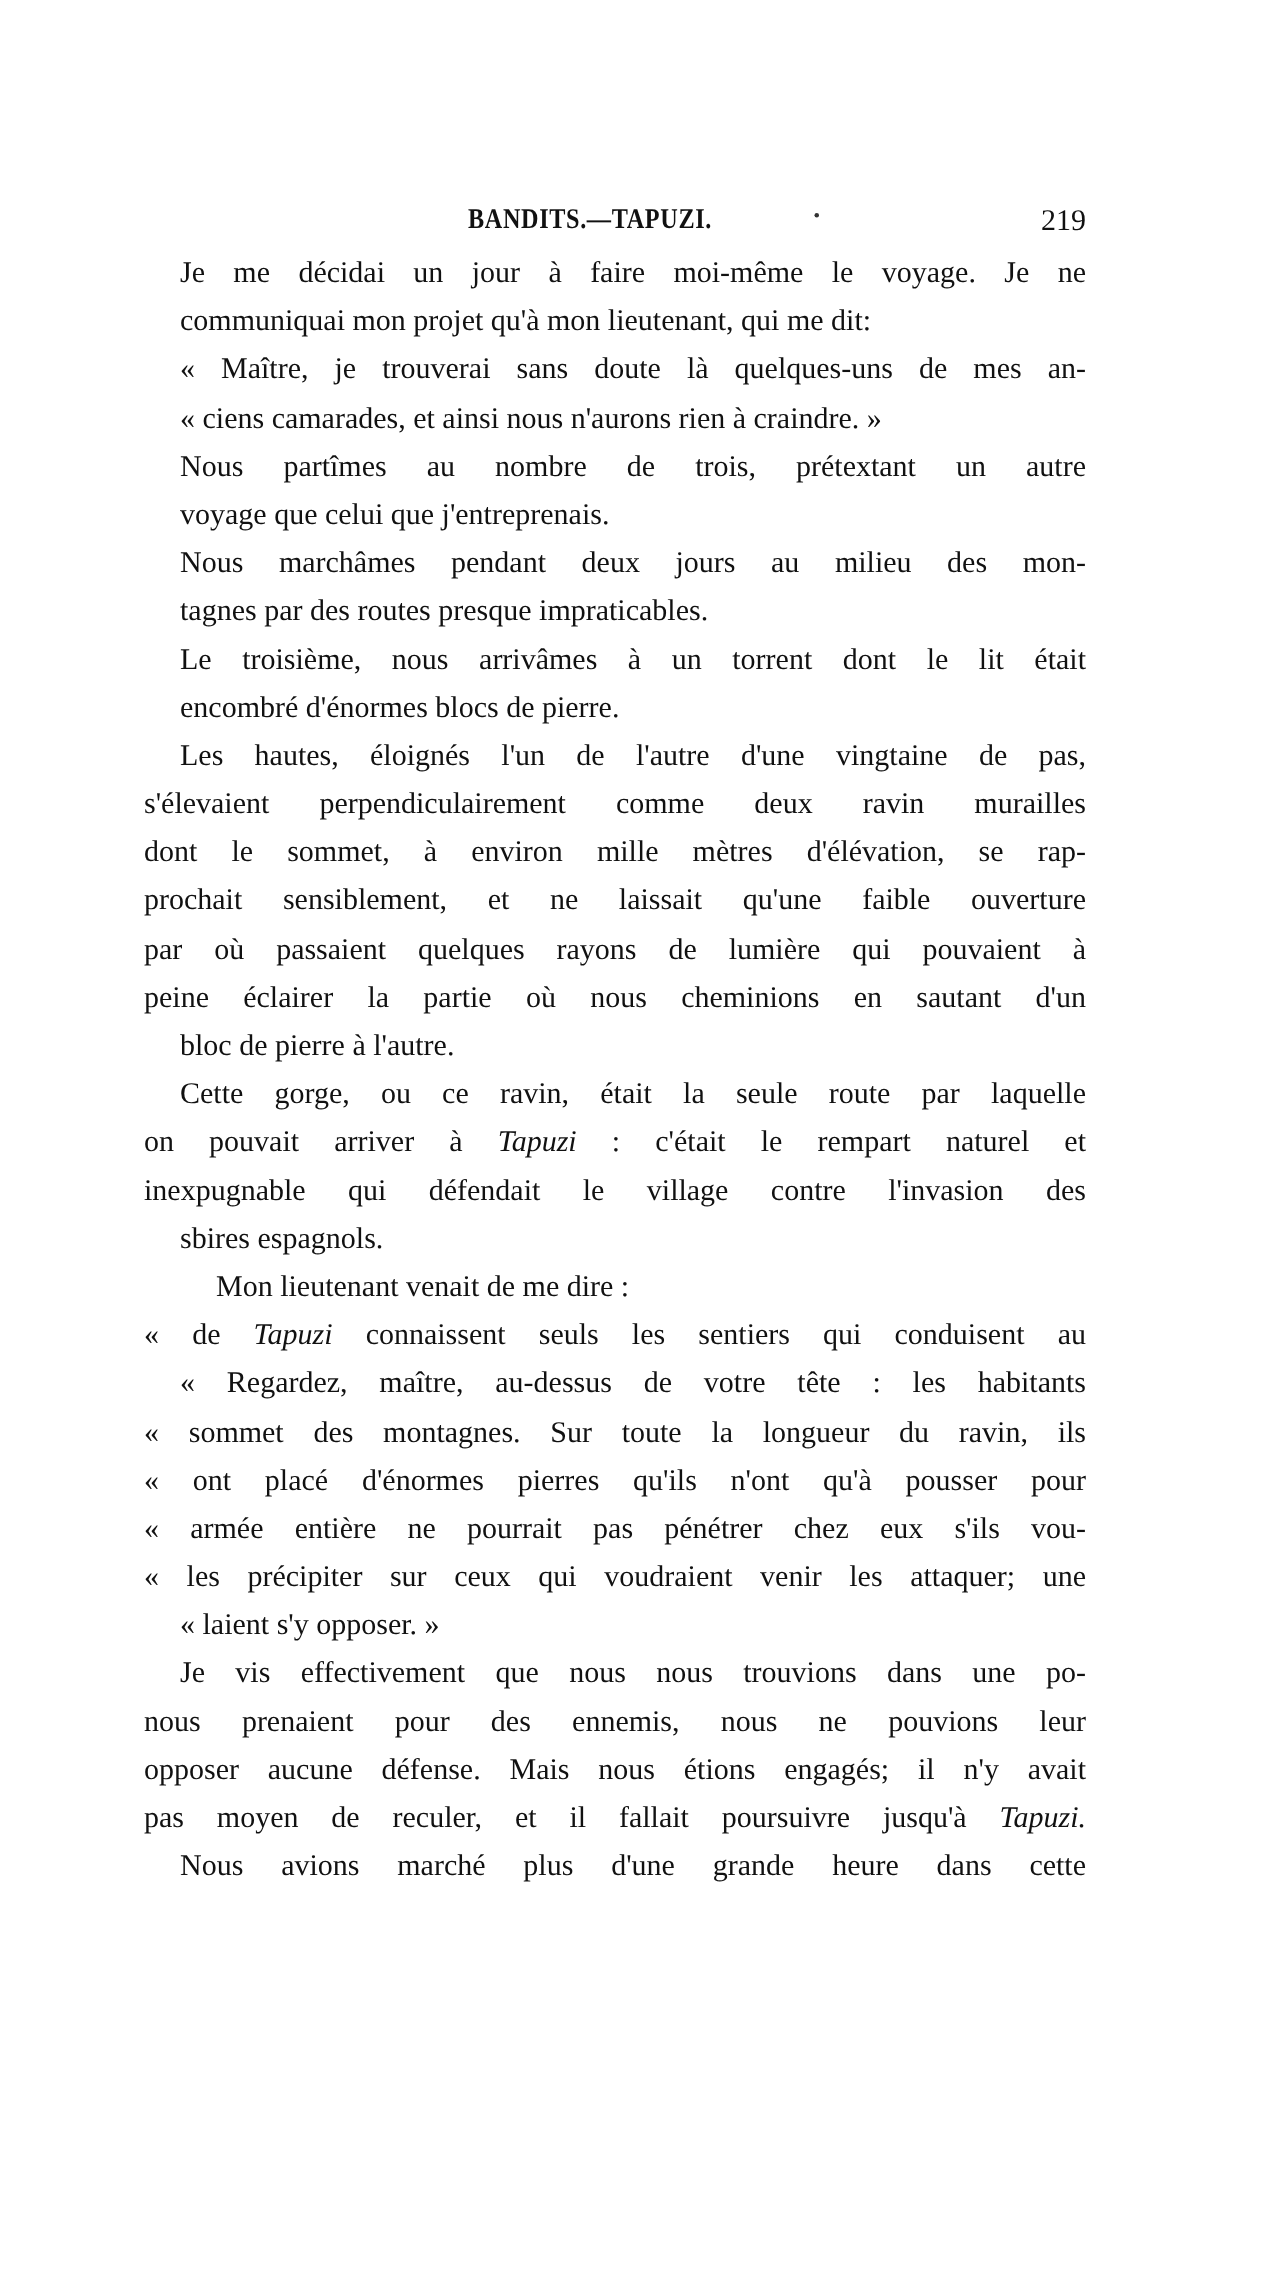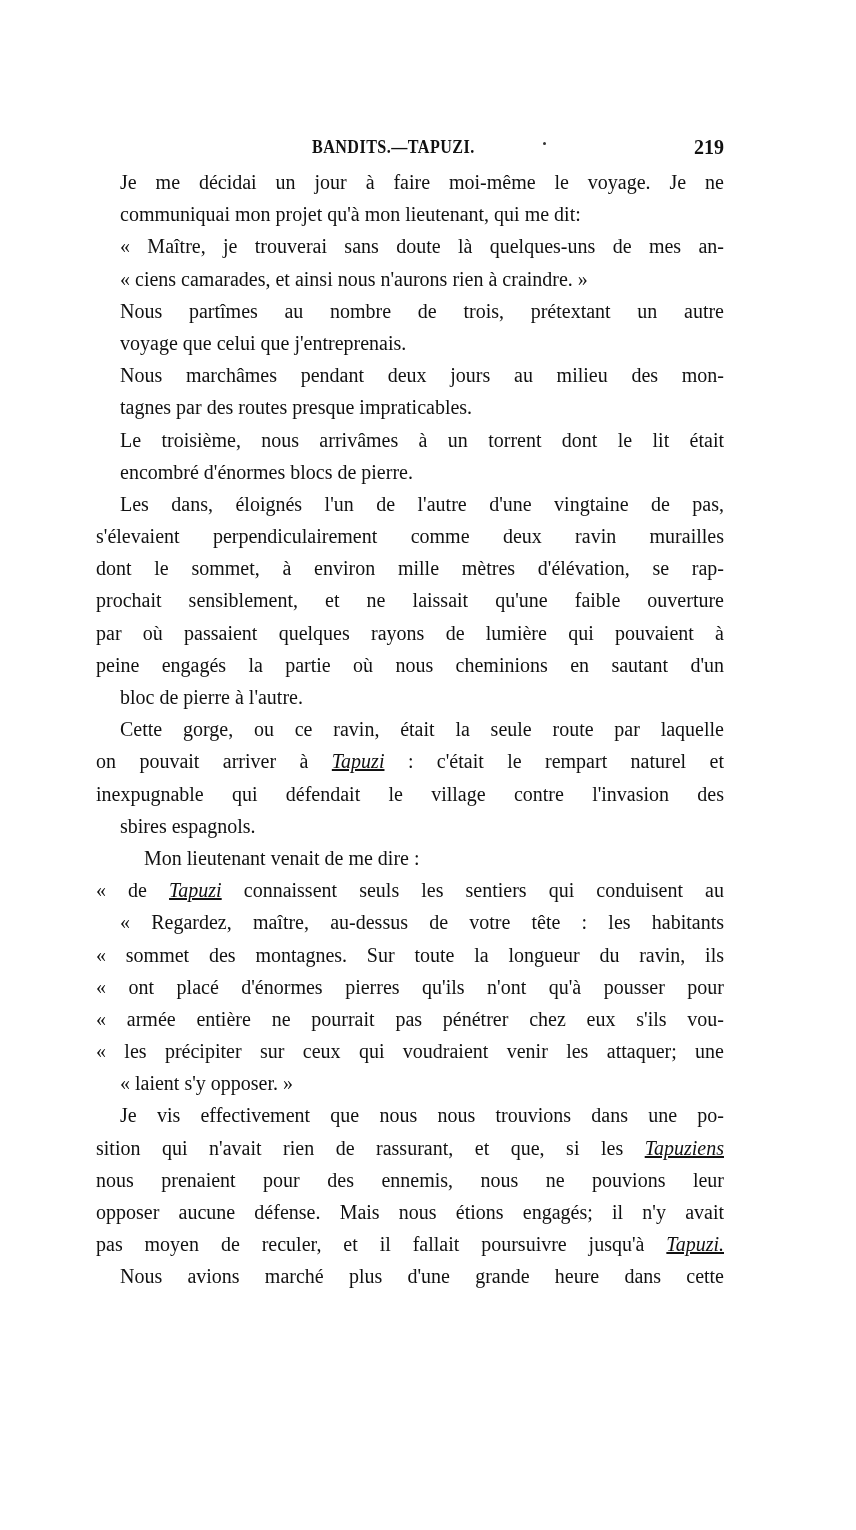--- a/index.html
+++ b/index.html
@@ -2,28 +2,28 @@
 <html><head>
 <meta charset="utf-8">
 <style>
   html, body { margin: 0; padding: 0; background: #ffffff; }
   body { width: 856px; height: 1530px; position: relative; overflow: hidden;
          font-family: "Liberation Serif", "DejaVu Serif", serif; color: #111; }
   .page { position: absolute; left: 0; top: 0; width: 744px; height: 1530px; }
   .header { position: absolute; top: 136px; left: 96px; width: 628px; height: 30px; }
   .running-title { position: absolute; left: 216px; top: 0; font-size: 19px; letter-spacing: 0.5px;
                    font-weight: bold; transform: scaleX(0.85); transform-origin: left; }
-  .page-number { position: absolute; right: 0; top: 0; font-size: 20px; font-weight: bold; }
+  .page-number { position: absolute; right: 0; top: 0; font-size: 20px; font-weight: normal; }
   .dot { position: absolute; left: 447px; top: 6px; width: 3px; height: 3px; background:#333; border-radius: 50%; }
   .body-text { position: absolute; top: 166px; left: 96px; width: 628px; }
   .line { font-size: 20px; height: 32.2px; line-height: 32.2px; white-space: nowrap;
           text-align: justify; text-align-last: justify; transform-origin: left center; }
   .line.last { text-align-last: left; margin-left: 24px; }
   .line.indent { padding-left: 24px; }
-  .line span.it { font-style: italic; text-decoration: underline; }
+  .line span.it { font-style: italic; }
 </style>
 </head>
 <body>
 
 <div class="page">
   <div class="header">
     <span class="running-title">BANDITS.—TAPUZI.</span>
     <span class="dot"></span>
     <span class="page-number">219</span>
   </div>
@@ -31,39 +31,38 @@
       <div class="line indent">Je me décidai un jour à faire moi-même le voyage. Je ne</div>
       <div class="line last">communiquai mon projet qu'à mon lieutenant, qui me dit:</div>
       <div class="line indent">« Maître, je trouverai sans doute là quelques-uns de mes an-</div>
       <div class="line last">« ciens camarades, et ainsi nous n'aurons rien à craindre. »</div>
       <div class="line indent">Nous partîmes au nombre de trois, prétextant un autre</div>
       <div class="line last">voyage que celui que j'entreprenais.</div>
       <div class="line indent">Nous marchâmes pendant deux jours au milieu des mon-</div>
       <div class="line last">tagnes par des routes presque impraticables.</div>
       <div class="line indent">Le troisième, nous arrivâmes à un torrent dont le lit était</div>
       <div class="line last">encombré d'énormes blocs de pierre.</div>
-      <div class="line indent">Les dans, éloignés l'un de l'autre d'une vingtaine de pas,</div>
+      <div class="line indent">Les hautes, éloignés l'un de l'autre d'une vingtaine de pas,</div>
       <div class="line">s'élevaient perpendiculairement comme deux ravin murailles</div>
       <div class="line">dont le sommet, à environ mille mètres d'élévation, se rap-</div>
       <div class="line">prochait sensiblement, et ne laissait qu'une faible ouverture</div>
       <div class="line">par où passaient quelques rayons de lumière qui pouvaient à</div>
-      <div class="line">peine engagés la partie où nous cheminions en sautant d'un</div>
+      <div class="line">peine éclairer la partie où nous cheminions en sautant d'un</div>
       <div class="line last">bloc de pierre à l'autre.</div>
       <div class="line indent">Cette gorge, ou ce ravin, était la seule route par laquelle</div>
       <div class="line"><span>on pouvait arriver à </span><span class="it">Tapuzi</span><span> : c'était le rempart naturel et</span></div>
       <div class="line">inexpugnable qui défendait le village contre l'invasion des</div>
       <div class="line last">sbires espagnols.</div>
       <div class="line indent last">Mon lieutenant venait de me dire :</div>
       <div class="line"><span>« de </span><span class="it">Tapuzi</span><span> connaissent seuls les sentiers qui conduisent au</span></div>
       <div class="line indent">« Regardez, maître, au-dessus de votre tête : les habitants</div>
       <div class="line">« sommet des montagnes. Sur toute la longueur du ravin, ils</div>
       <div class="line">« ont placé d'énormes pierres qu'ils n'ont qu'à pousser pour</div>
       <div class="line">« armée entière ne pourrait pas pénétrer chez eux s'ils vou-</div>
       <div class="line">« les précipiter sur ceux qui voudraient venir les attaquer; une</div>
       <div class="line last">« laient s'y opposer. »</div>
       <div class="line indent">Je vis effectivement que nous nous trouvions dans une po-</div>
-      <div class="line"><span>sition qui n'avait rien de rassurant, et que, si les </span><span class="it">Tapuziens</span></div>
       <div class="line">nous prenaient pour des ennemis, nous ne pouvions leur</div>
       <div class="line">opposer aucune défense. Mais nous étions engagés; il n'y avait</div>
       <div class="line"><span>pas moyen de reculer, et il fallait poursuivre jusqu'à </span><span class="it">Tapuzi.</span></div>
       <div class="line indent">Nous avions marché plus d'une grande heure dans cette</div>
     </div>
 </div>
 
 </body></html>

